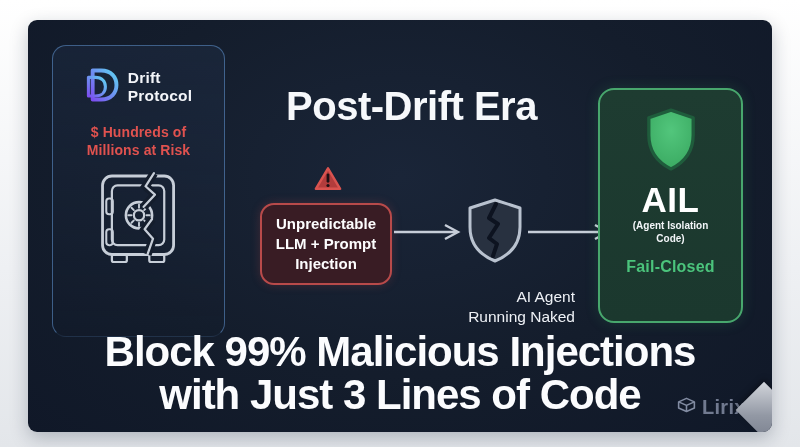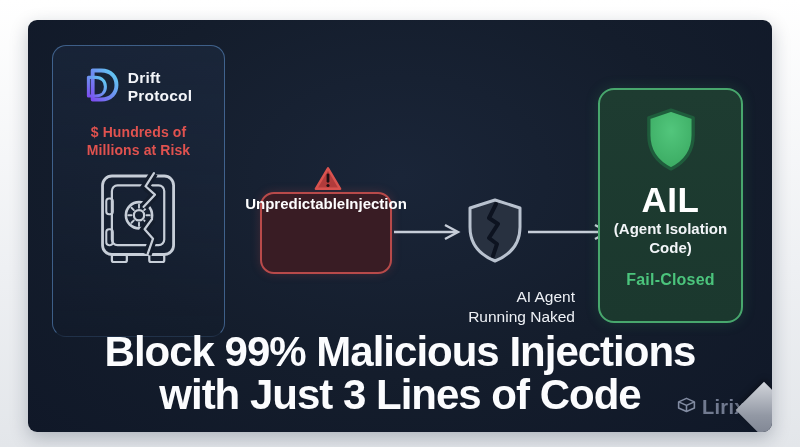--- a/index.html
+++ b/index.html
@@ -30,23 +30,23 @@
   .risk-text{margin-top:15px;color:#e0524f;font-size:14px;font-weight:800;line-height:1.3;letter-spacing:.1px;}
   .vault-wrap{margin-top:13px;display:flex;justify-content:center;}
   
   .main-title{
     position:absolute;left:197px;top:66px;width:373px;text-align:center;
     color:#f6f8fb;font-size:40px;font-weight:800;letter-spacing:-0.5px;line-height:1;
   }
   
   .warning-tri{position:absolute;left:286px;top:146px;}
   .threat-box{
-    position:absolute;left:232px;top:172px;width:132px;height:82px;
+    position:absolute;left:232px;top:183px;width:132px;height:82px;
     background:#391c24;border:2.5px solid #b84a4a;border-radius:14px;
-    box-sizing:border-box;display:flex;justify-content:center;
+    box-sizing:border-box;display:flex;flex-direction:column;justify-content:center;
     text-align:center;color:#fdfdfe;font-size:15px;font-weight:700;line-height:1.32;
     box-shadow:0 0 10px rgba(190,70,70,0.25);
   }
   
   .arrow{position:absolute;}
   .arrow-1{left:366px;top:203px;}
   .arrow-2{left:500px;top:203px;}
   .mid-shield{position:absolute;left:435px;top:177px;}
   .agent-text{
     position:absolute;left:387px;top:267px;width:160px;text-align:right;
@@ -54,21 +54,21 @@
   }
   
   .right-panel{
     position:absolute;left:570px;top:68px;width:145px;height:235px;
     background:linear-gradient(180deg,#1e3c31 0%,#1b382e 100%);
     border:2px solid #48a76d;border-radius:16px;box-sizing:border-box;
     text-align:center;box-shadow:0 0 14px rgba(60,170,100,0.18);
   }
   .right-panel .shield-wrap{margin-top:18px;display:flex;justify-content:center;}
   .sol-name{margin-top:6px;color:#ffffff;font-size:35px;font-weight:800;line-height:1;letter-spacing:.5px;}
-  .sol-sub{margin-top:3px;color:#f2f5f8;font-size:15px;font-weight:700;line-height:1.25;}
+  .sol-sub{margin-top:3px;color:#f2f5f8;font-size:10px;font-weight:700;line-height:1.25;}
   .sol-status{margin-top:13px;color:#4bc47c;font-size:16px;font-weight:800;letter-spacing:.2px;}
   
   .headline{
     position:absolute;left:0;top:311px;width:744px;text-align:center;
     color:#fbfcfe;font-size:42px;font-weight:800;line-height:1.02;letter-spacing:-1px;
   }
   
   .watermark{
     position:absolute;left:648px;top:374px;display:flex;align-items:center;gap:5px;
     color:rgba(130,140,162,0.85);font-size:20px;font-weight:700;letter-spacing:.3px;
@@ -135,31 +135,33 @@
           <polyline points="60,50 52,61 61,71 55,88" fill="none" stroke="#141d2c" stroke-width="9"></polyline>
           <g fill="none" stroke="#c7ced8" stroke-width="2.4" stroke-linejoin="round" stroke-linecap="round">
             <polyline points="62,1 53,15 63,24 51,37"></polyline>
             <polyline points="60,50 52,61 61,71 55,88"></polyline>
           </g>
         </svg>
       </span>
     </div>
   </div>
 
+  <div class="main-title">Post-Drift Era</div>
 
   <span class="warning-tri">
     <svg width="28" height="26" viewBox="0 0 30 27">
       <path d="M15 2 L28 24 H2 Z" fill="#b23c3c" stroke="#d9534f" stroke-width="2.6" stroke-linejoin="round"></path>
       <line x1="15" y1="9" x2="15" y2="16" stroke="#1c0f14" stroke-width="3" stroke-linecap="round"></line>
       <circle cx="15" cy="20.5" r="1.7" fill="#1c0f14"></circle>
     </svg>
   </span>
 
   <div class="threat-box">
     <span>Unpredictable</span>
+    <span>LLM + Prompt</span>
     <span>Injection</span>
   </div>
 
   <span class="arrow arrow-1">
     <svg width="68" height="18" viewBox="0 0 68 18">
       <line x1="0" y1="9" x2="62" y2="9" stroke="#c6cdd8" stroke-width="2.4"></line>
       <polyline points="51,2 64,9 51,16" fill="none" stroke="#c6cdd8" stroke-width="2.4"></polyline>
     </svg>
   </span>
 

